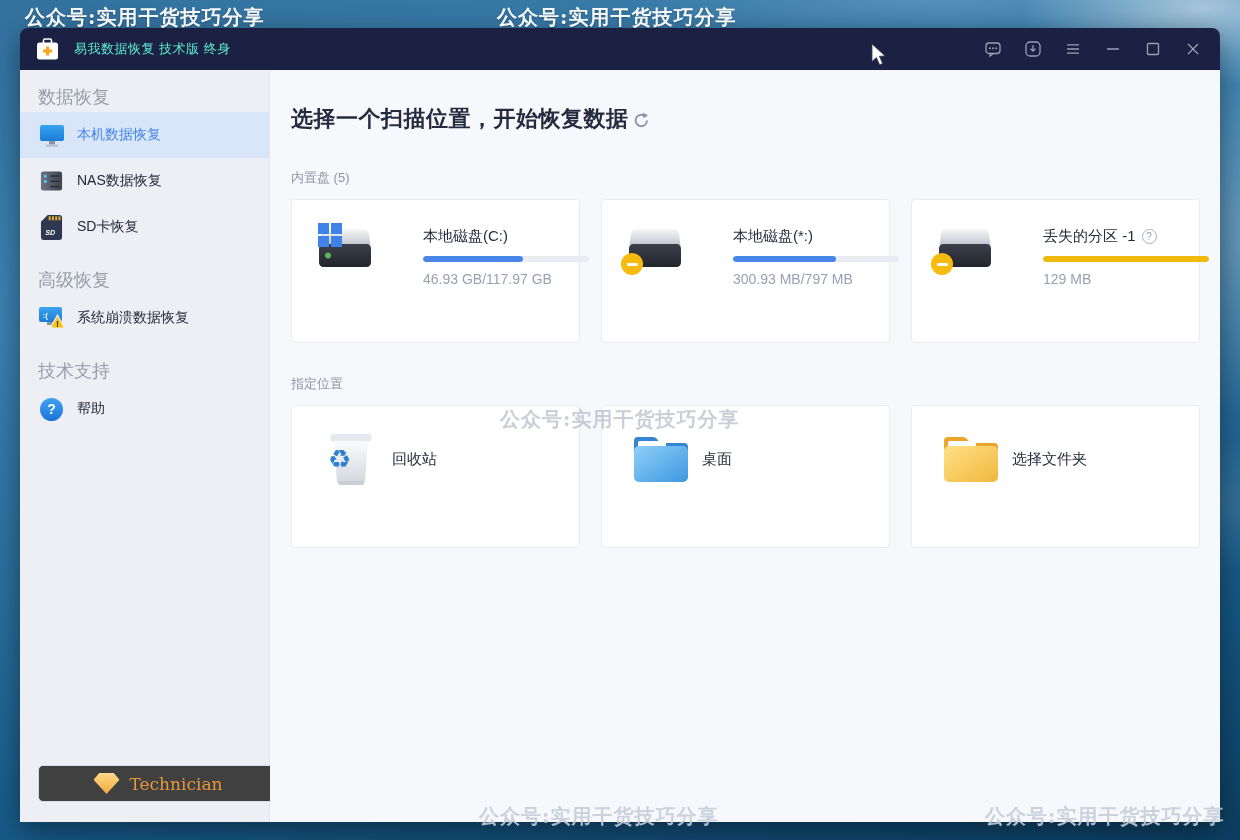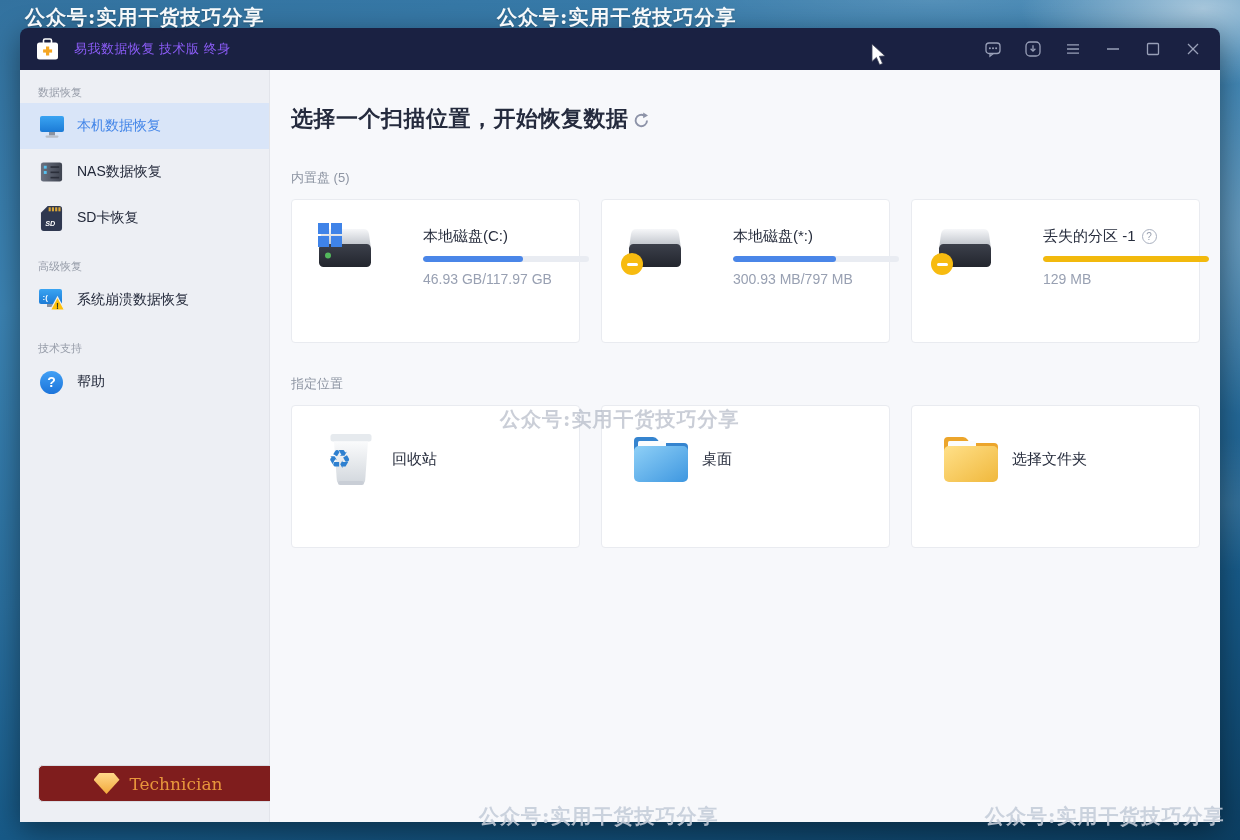--- a/index.html
+++ b/index.html
@@ -28,39 +28,39 @@
   
   .window {
     position:absolute; left:20px; top:28px; width:1200px; height:794px;
     border-radius:8px 8px 0 0; overflow:hidden; display:flex; flex-direction:column;
     box-shadow:0 8px 30px rgba(0,0,0,.45);
   }
   .titlebar {
     height:42px; background:#1a2142; display:flex; align-items:center;
     padding:0 18px 0 14px; flex:0 0 auto;
   }
-  .tb-title { color:#8b5cf6; font-size:13px; margin-left:14px; letter-spacing:.5px; }
+  .tb-title { color:#5eead4; font-size:13px; margin-left:14px; letter-spacing:.5px; }
   .tb-right { margin-left:auto; display:flex; align-items:center; gap:22px; }
   .tb-btn { width:18px; height:18px; display:flex; align-items:center; justify-content:center; cursor:pointer; }
   .tb-btn svg { stroke:#99a0b8; fill:none; stroke-width:1.3; }
 
   .window-body { flex:1; display:flex; min-height:0; }
 
   
   .sidebar { width:250px; background:#edeff4; position:relative; flex:0 0 auto; border-right:1px solid #e2e4ea; }
-  .sec-label { margin:15px 0 3px 18px; font-size:11px; color:#979da9; }
+  .sec-label { margin:15px 0 3px 18px; font-size:18px; color:#979da9; }
   .sec-label.later { margin-top:18px; }
   .side-item { height:46px; display:flex; align-items:center; padding-left:18px; gap:12px;
     font-size:14px; color:#23293a; cursor:pointer; }
   .side-item.active { background:#d9e5f8; color:#4285e8; }
   .side-icon { width:27px; height:28px; display:flex; align-items:center; justify-content:center; flex:0 0 auto; }
   .help-circle { width:23px; height:23px; border-radius:50%; background:linear-gradient(180deg,#41a0f5,#1c74da);
     color:#fff; font-size:14px; font-weight:bold; display:flex; align-items:center; justify-content:center; }
   .license-btn { position:absolute; left:18px; bottom:20px; width:240px; height:37px;
-    background:#7f1d1d; border:1px solid #d9dce3; border-radius:5px; display:flex; align-items:center;
+    background:#404040; border:1px solid #d9dce3; border-radius:5px; display:flex; align-items:center;
     justify-content:center; gap:10px; cursor:pointer; }
   .gem { width:26px; height:21px; background:linear-gradient(180deg,#ffd88a,#f2a93b);
     clip-path:polygon(22% 0,78% 0,100% 32%,50% 100%,0 32%); }
   .license-label { font-family:"DejaVu Serif",serif; font-size:17px; color:#e8963c; }
 
   
   .main { flex:1; background:#f7f8fb; position:relative; padding:34px 20px 0 21px; overflow:hidden; }
   .page-title-row { display:flex; align-items:center; gap:4px; }
   .page-title { font-size:22px; color:#252b3e; font-weight:bold; letter-spacing:.5px; }
   .refresh-btn { cursor:pointer; display:flex; margin-top:3px; }

